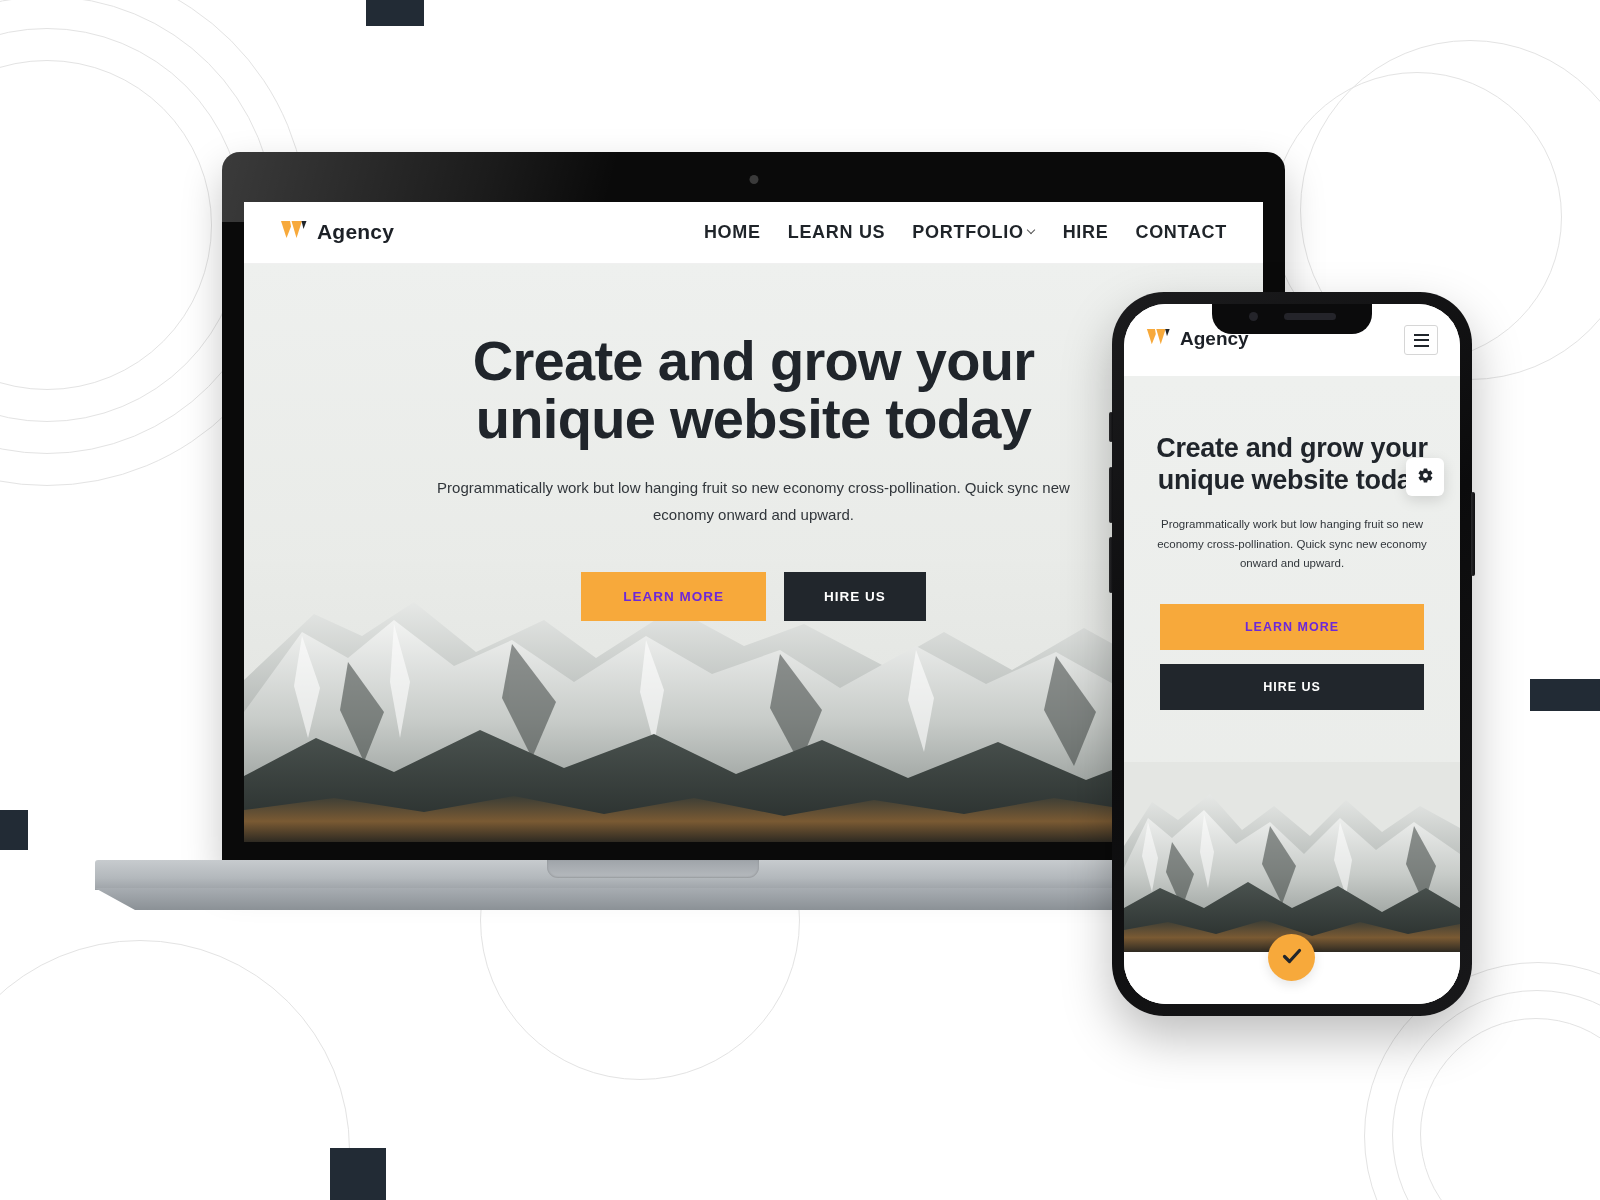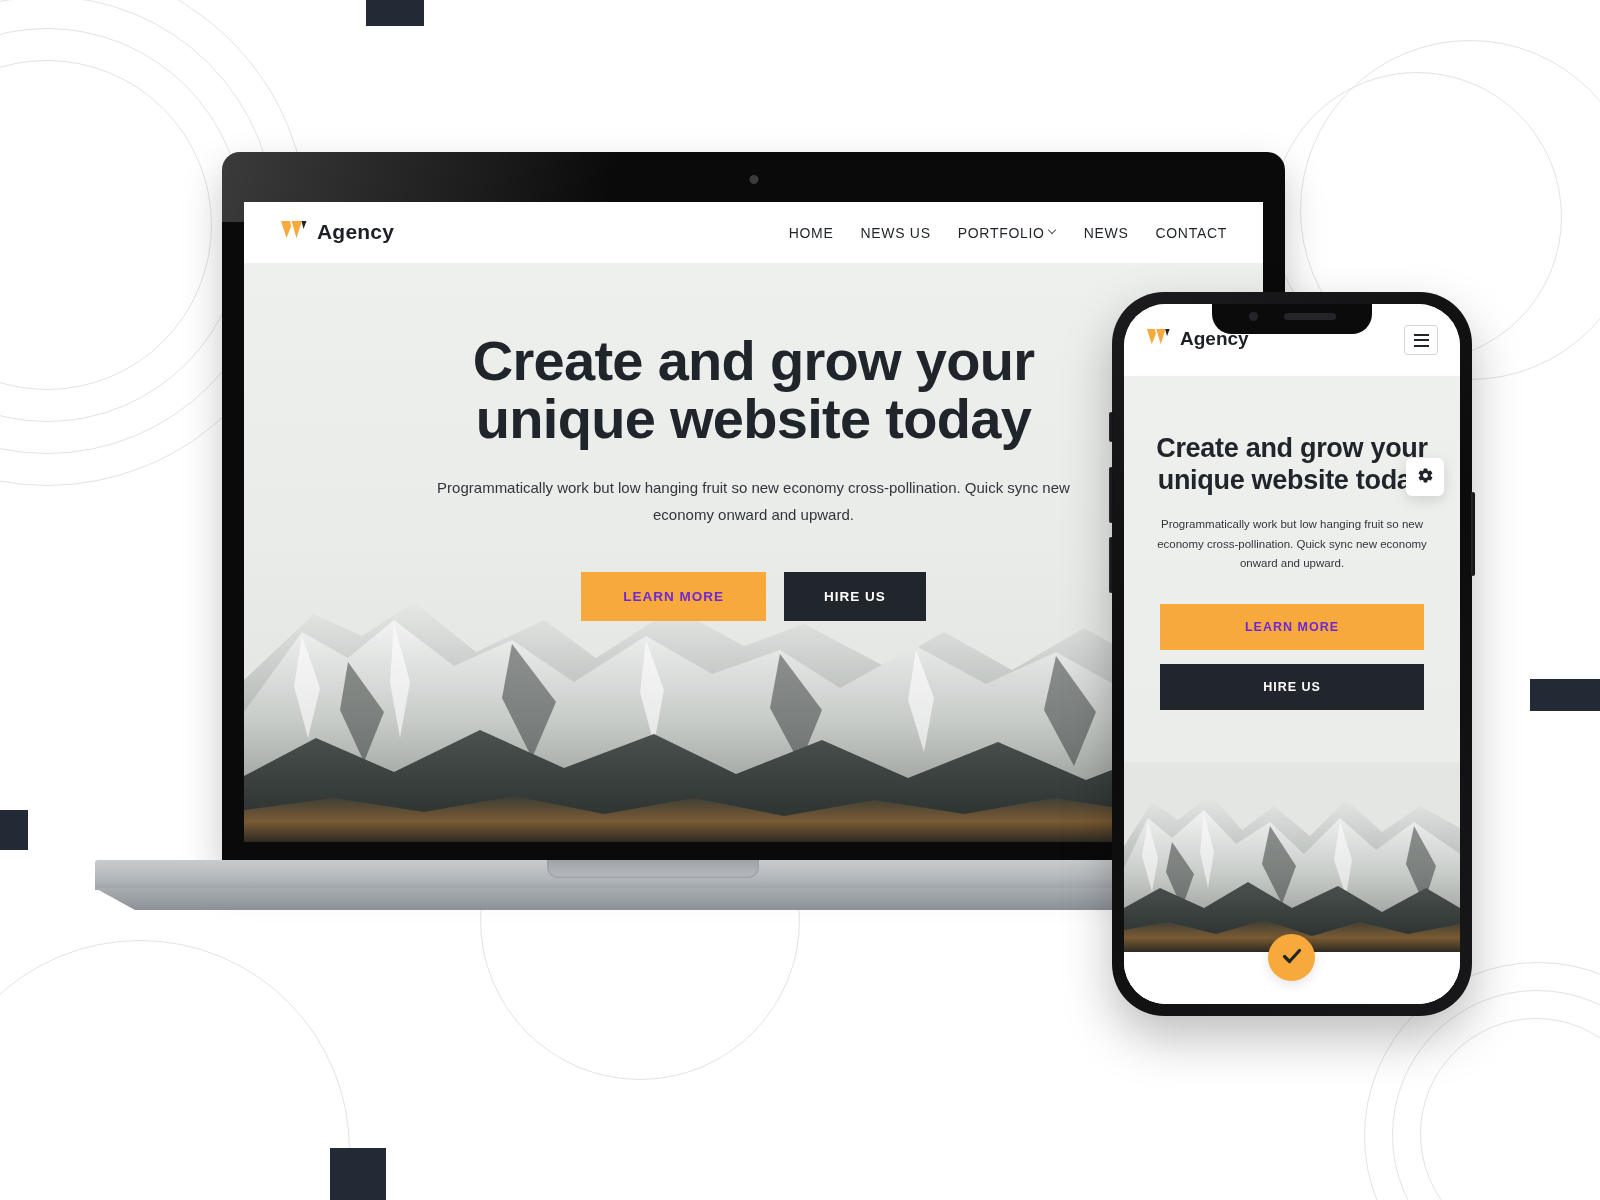--- a/index.html
+++ b/index.html
@@ -159,22 +159,22 @@
     font-weight: bold;
     color: #1c2026;
     letter-spacing: .2px;
   }
   .nav-links {
     display: flex;
     align-items: center;
     gap: 27px;
   }
   .nav-link {
-    font-size: 14px;
-    font-weight: normal;
+    font-size: 18px;
+    font-weight: bold;
     color: #1f2429;
     letter-spacing: .7px;
     text-decoration: none;
     white-space: nowrap;
     display: inline-flex;
     align-items: center;
     gap: 4px;
   }
   .chev {
     width: 8px; height: 8px;
@@ -486,28 +486,28 @@
             </svg>
           </span>
           <span class="brand-name">Agency</span>
         </div>
 
         <nav class="nav-links">
           <a class="nav-link" href="#">
             <span>HOME</span>
           </a>
           <a class="nav-link" href="#">
-            <span>NEWS US</span>
+            <span>LEARN US</span>
           </a>
           <a class="nav-link" href="#">
             <span>PORTFOLIO</span>
             <i class="chev"></i>
           </a>
           <a class="nav-link" href="#">
-            <span>NEWS</span>
+            <span>HIRE</span>
           </a>
           <a class="nav-link" href="#">
             <span>CONTACT</span>
           </a>
         </nav>
       </div>
 
       <div class="hero">
 
         <div class="mountains">

